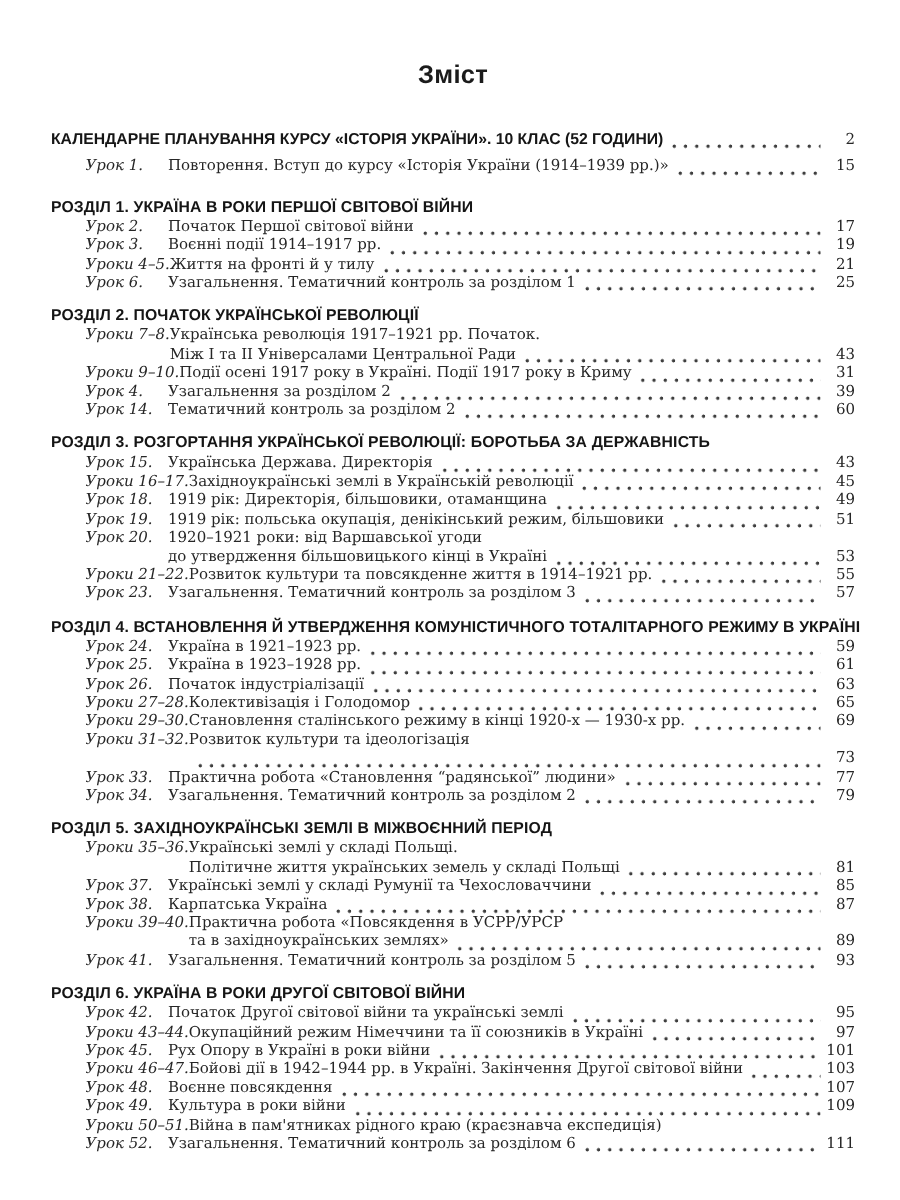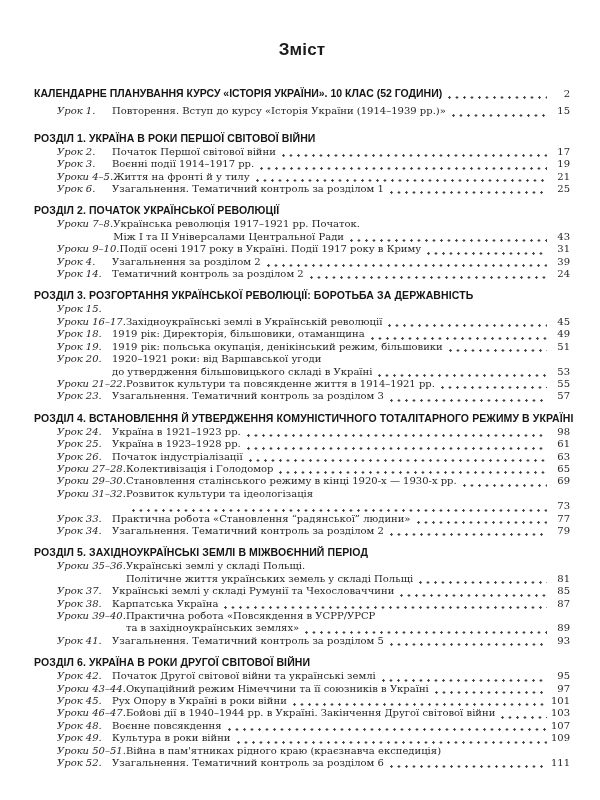--- a/index.html
+++ b/index.html
@@ -180,32 +180,39 @@
   </div>
 </div>
   </div>
 
   <div class="row">
     <span class="label">Урок 14.</span>
     <div class="body">
   <div class="line">
     <span class="txt">Тематичний контроль за розділом 2</span>
     <span class="leader"></span>
-    <span class="pg">24</span>
+    <span class="pg">60</span>
   </div>
 </div>
   </div>
 </div>
   </section>
 
   <section class="section">
     <h2 class="sec-head">РОЗДІЛ 3. РОЗГОРТАННЯ УКРАЇНСЬКОЇ РЕВОЛЮЦІЇ: БОРОТЬБА ЗА ДЕРЖАВНІСТЬ</h2>
     <div class="rows">
   <div class="row">
     <span class="label">Урок 15.</span>
+    <div class="body">
+  <div class="line">
+    <span class="txt">Українська Держава. Директорія</span>
+    <span class="leader"></span>
+    <span class="pg">43</span>
+  </div>
+</div>
   </div>
 
   <div class="row">
     <span class="label">Уроки 16–17.</span>
     <div class="body">
   <div class="line">
     <span class="txt">Західноукраїнські землі в Українській революції</span>
     <span class="leader"></span>
     <span class="pg">45</span>
   </div>
@@ -236,21 +243,21 @@
 
   <div class="row">
     <span class="label">Урок 20.</span>
     <div class="body">
   <div class="line no-page">
     <span class="txt">1920–1921 роки: від Варшавської угоди</span>
 
   </div>
 
   <div class="line">
-    <span class="txt">до утвердження більшовицького складі в Україні</span>
+    <span class="txt">до утвердження більшовицького кінці в Україні</span>
     <span class="leader"></span>
     <span class="pg">53</span>
   </div>
 </div>
   </div>
 
   <div class="row">
     <span class="label">Уроки 21–22.</span>
     <div class="body">
   <div class="line">
@@ -276,21 +283,21 @@
 
   <section class="section">
     <h2 class="sec-head">РОЗДІЛ 4. ВСТАНОВЛЕННЯ Й УТВЕРДЖЕННЯ КОМУНІСТИЧНОГО ТОТАЛІТАРНОГО РЕЖИМУ В УКРАЇНІ</h2>
     <div class="rows">
   <div class="row">
     <span class="label">Урок 24.</span>
     <div class="body">
   <div class="line">
     <span class="txt">Україна в 1921–1923 рр.</span>
     <span class="leader"></span>
-    <span class="pg">98</span>
+    <span class="pg">59</span>
   </div>
 </div>
   </div>
 
   <div class="row">
     <span class="label">Урок 25.</span>
     <div class="body">
   <div class="line">
     <span class="txt">Україна в 1923–1928 рр.</span>
     <span class="leader"></span>
@@ -474,21 +481,21 @@
     <span class="leader"></span>
     <span class="pg">101</span>
   </div>
 </div>
   </div>
 
   <div class="row">
     <span class="label">Уроки 46–47.</span>
     <div class="body">
   <div class="line">
-    <span class="txt">Бойові дії в 1940–1944 рр. в Україні. Закінчення Другої світової війни</span>
+    <span class="txt">Бойові дії в 1942–1944 рр. в Україні. Закінчення Другої світової війни</span>
     <span class="leader"></span>
     <span class="pg">103</span>
   </div>
 </div>
   </div>
 
   <div class="row">
     <span class="label">Урок 48.</span>
     <div class="body">
   <div class="line">

